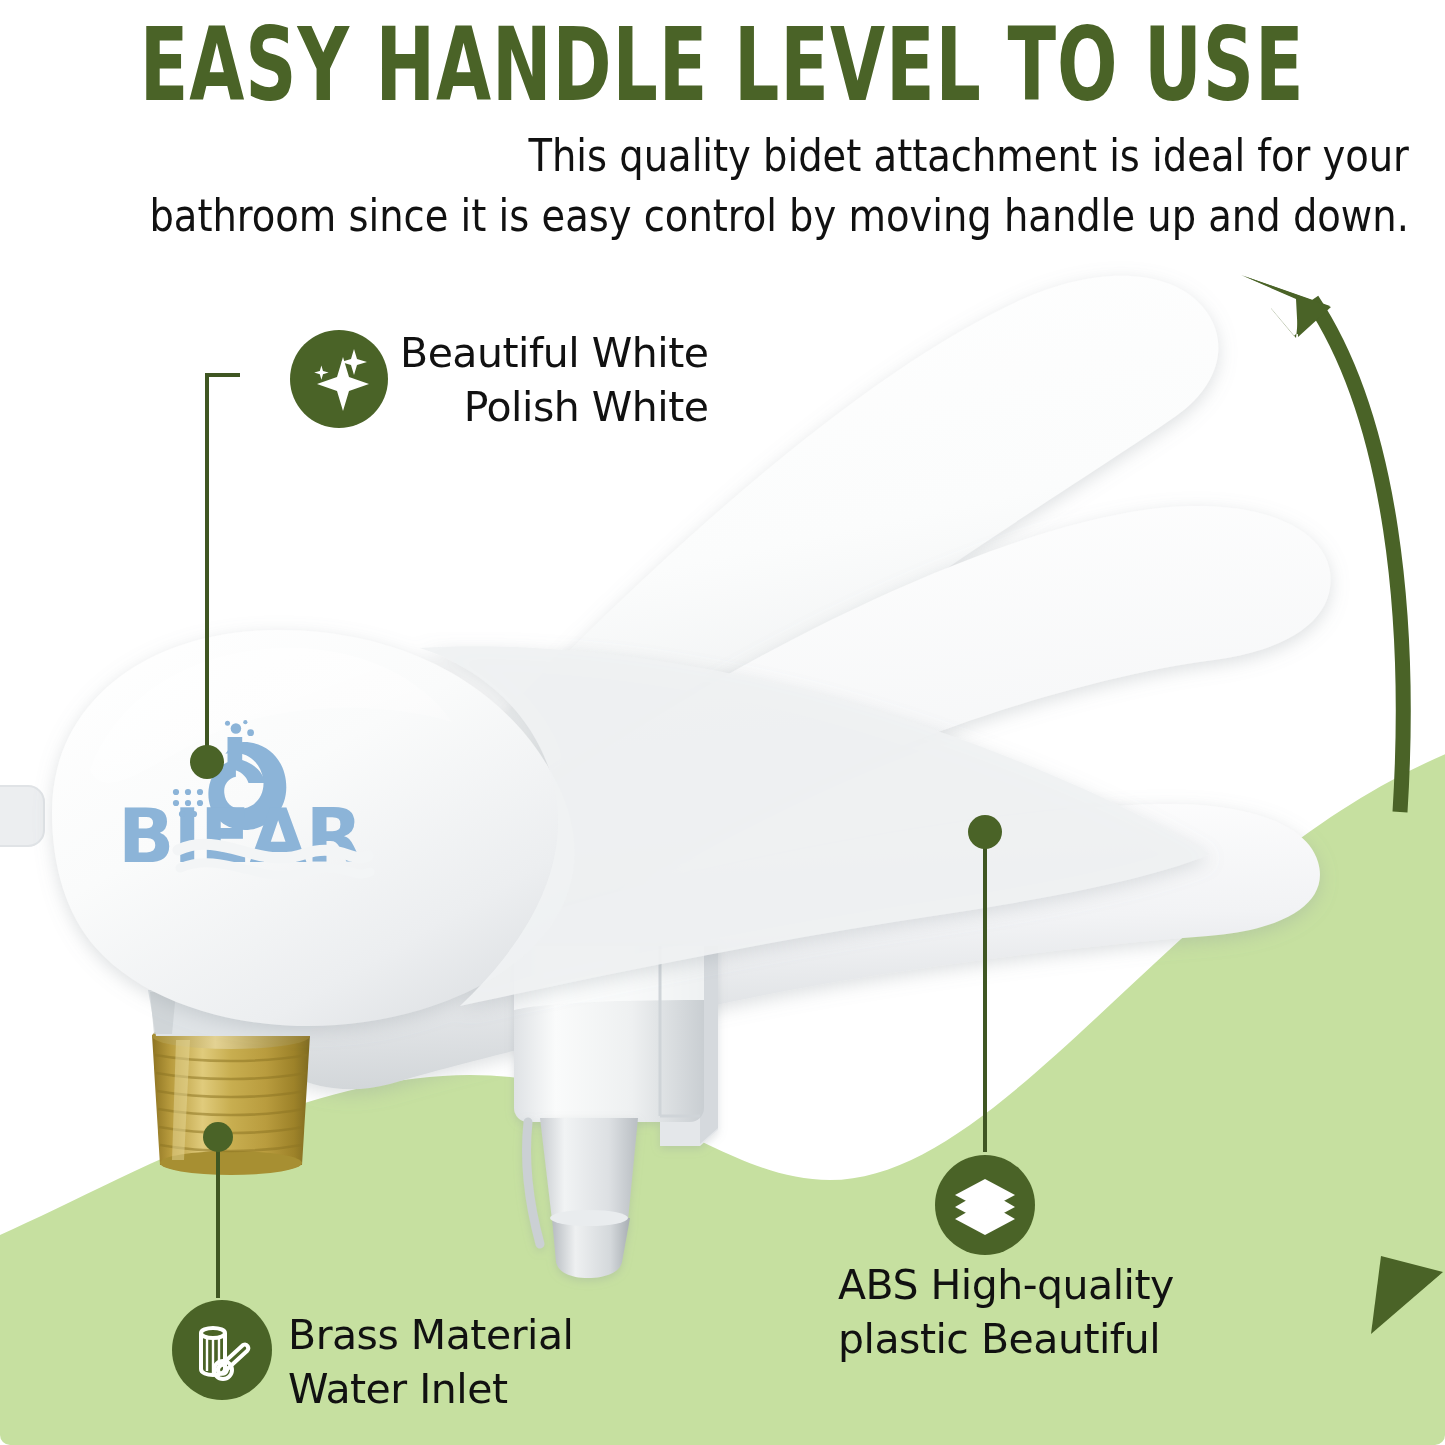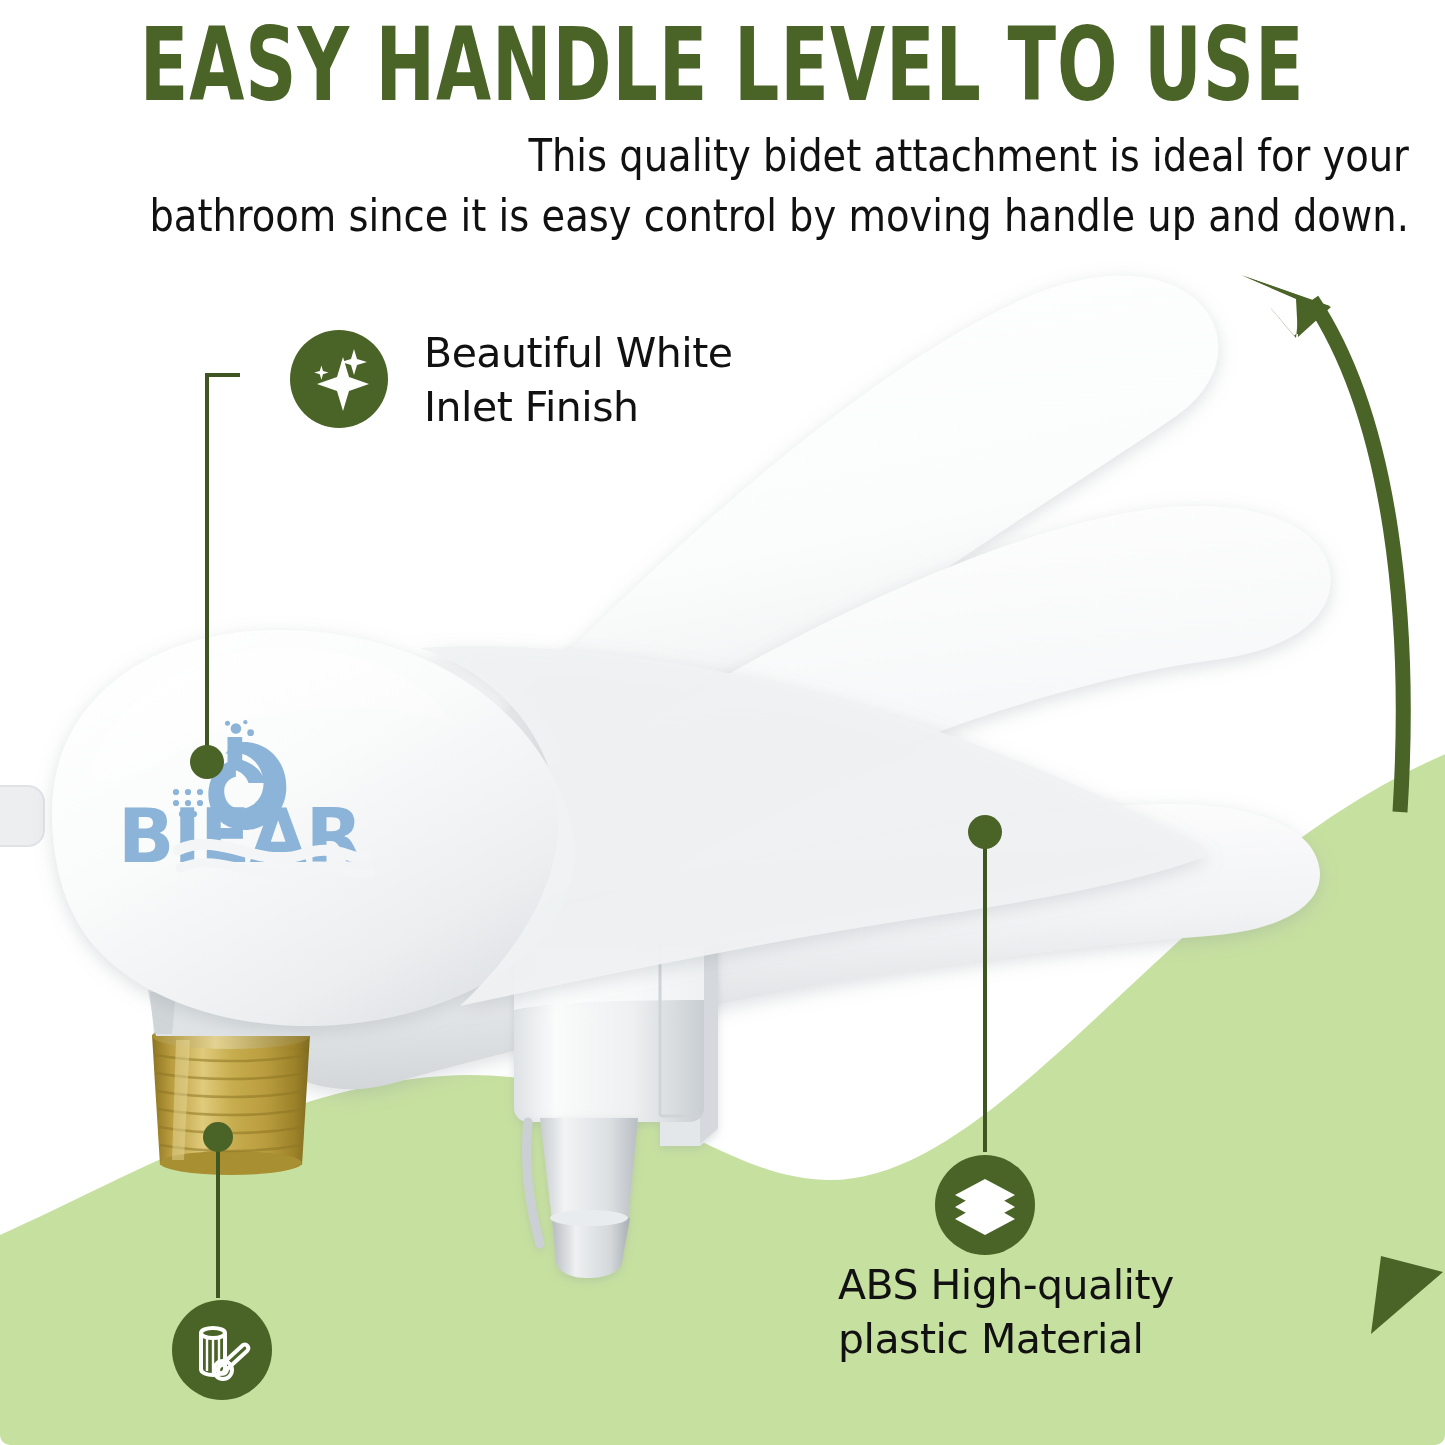--- a/index.html
+++ b/index.html
@@ -338,23 +338,23 @@
   </svg>
 
   <div class="callout" style="left:0;top:0;width:1445px;height:1445px;">
     <div class="cbadge" style="left:290px;top:330px;width:98px;height:98px;">
       <svg width="72" height="72" viewBox="0 0 72 72">
         <path d="M40,14 L46,34 L66,41 L46,48 L40,68 L34,48 L14,41 L34,34 Z" fill="#ffffff"></path>
         <path d="M51,6 L54,16 L64,19 L54,22 L51,32 L48,22 L38,19 L48,16 Z" fill="#ffffff"></path>
         <path d="M19,22 L21,29 L28,31 L21,33 L19,40 L17,33 L10,31 L17,29 Z" fill="#ffffff" transform="scale(0.8) translate(4,6)"></path>
       </svg>
     </div>
-    <div class="ctext" style="left:424px;top:326px;">
+    <div class="ctext" style="left:400px;top:326px;text-align:right;">
       <div>Beautiful White</div>
-      <div>Inlet Finish</div>
+      <div>Polish White</div>
     </div>
   </div>
 
   <div class="callout" style="left:0;top:0;width:1445px;height:1445px;">
     <div class="cbadge" style="left:172px;top:1300px;width:100px;height:100px;">
       <svg width="74" height="74" viewBox="0 0 74 74">
         <g fill="none" stroke="#ffffff" stroke-width="4" stroke-linejoin="round">
 
           <path d="M16,20 L16,56 C16,60 22,62 28,62 C34,62 40,60 40,56 L40,20"></path>
           <ellipse cx="28" cy="20" rx="12" ry="5"></ellipse>
@@ -364,29 +364,33 @@
           <path d="M34,23 L34,58" stroke-width="2.4"></path>
 
           <path d="M38,60 L62,38 C65,35 62,30 58,32 L34,54 C31,57 34,62 38,60 Z"></path>
           <ellipse cx="38" cy="57" rx="9" ry="9"></ellipse>
           <ellipse cx="38" cy="57" rx="4.5" ry="4.5" stroke-width="2.6"></ellipse>
           <path d="M44,44 L56,34" stroke-width="2.2"></path>
           <path d="M48,50 L60,40" stroke-width="2.2"></path>
         </g>
       </svg>
     </div>
+    <div class="ctext" style="left:288px;top:1308px;">
+      <div>Brass Material</div>
+      <div>Water Inlet</div>
+    </div>
   </div>
 
   <div class="callout" style="left:0;top:0;width:1445px;height:1257px;">
     <div class="cbadge" style="left:935px;top:1155px;width:100px;height:100px;">
       <svg width="72" height="72" viewBox="0 0 72 72">
         <path d="M36,10 L66,26 L36,42 L6,26 Z" fill="#ffffff"></path>
         <path d="M6,38 L18,31 L36,41 L54,31 L66,38 L36,54 Z" fill="#ffffff"></path>
         <path d="M6,50 L18,43 L36,53 L54,43 L66,50 L36,66 Z" fill="#ffffff"></path>
       </svg>
     </div>
     <div class="ctext" style="left:838px;top:1258px;">
       <div>ABS High-quality</div>
-      <div>plastic Material</div>
+      <div>plastic Beautiful</div>
     </div>
   </div>
 
 </div>
 
 </body></html>

